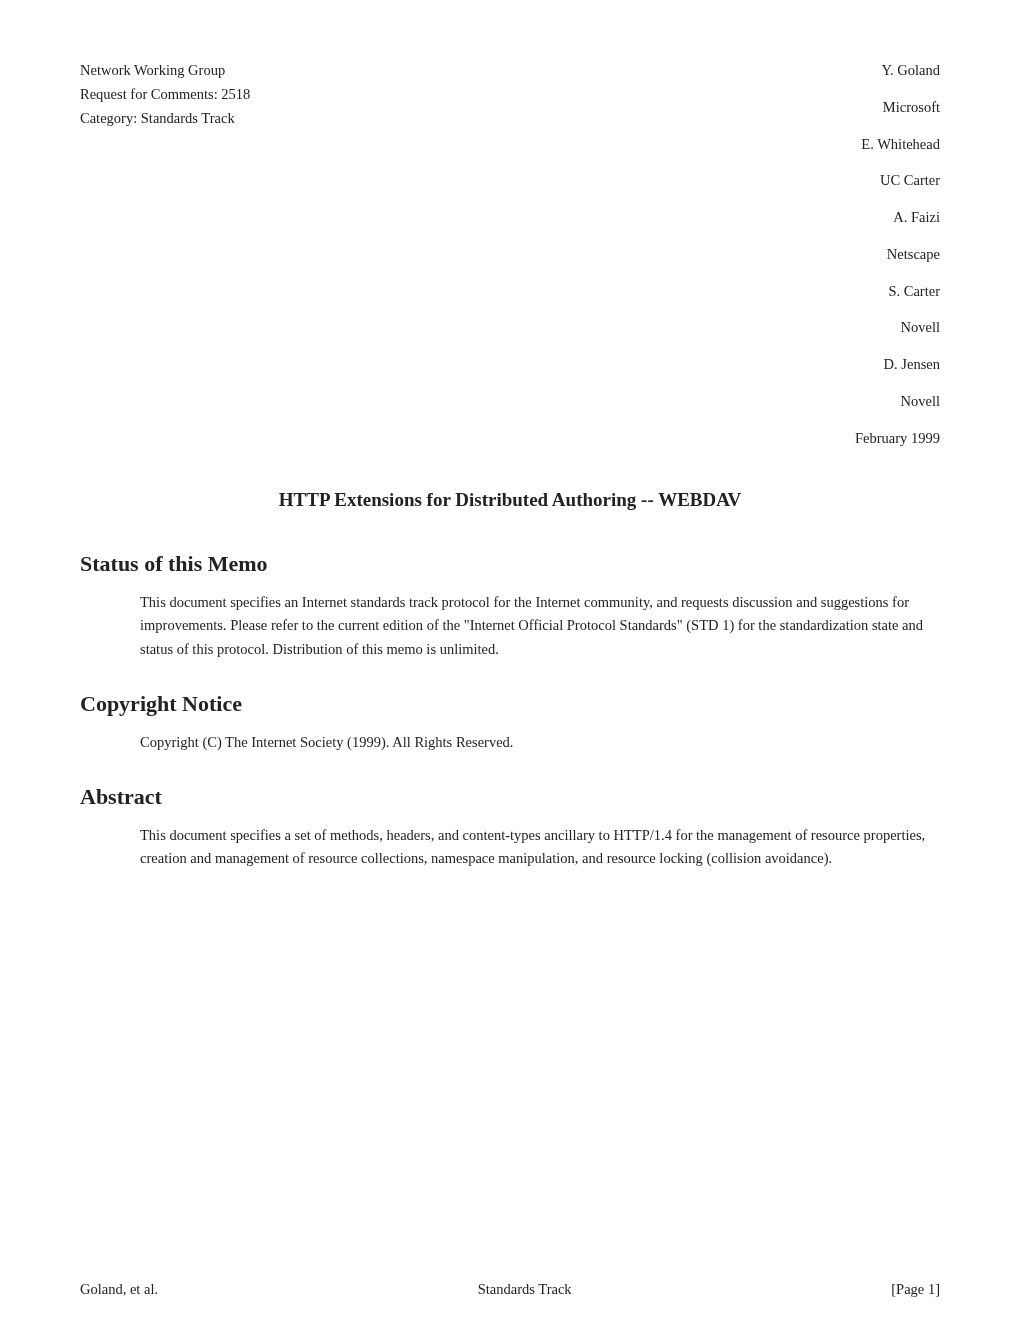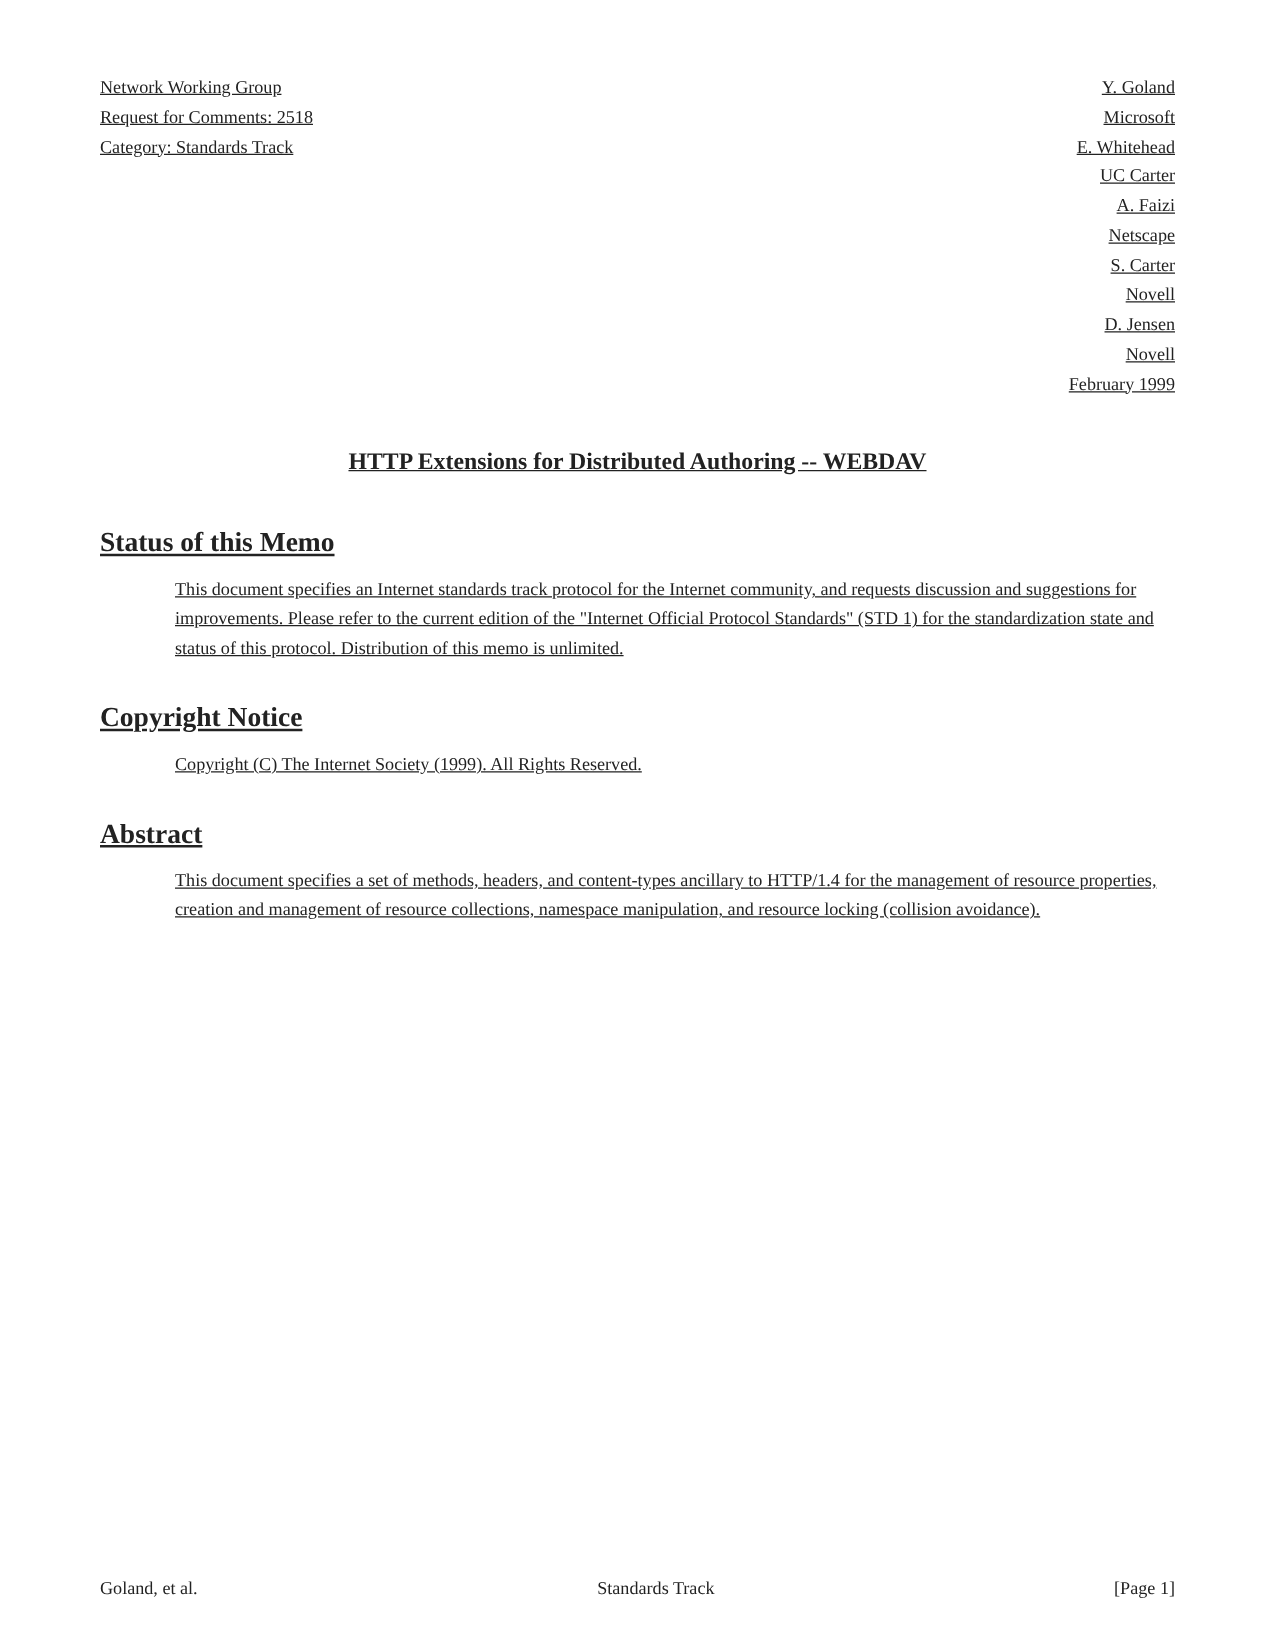--- a/index.html
+++ b/index.html
@@ -16,41 +16,40 @@
       width: 1020px;
       min-height: 1320px;
       position: relative;
     }
 
     .page {
       width: 1020px;
       min-height: 1320px;
       padding: 60px 80px 80px 80px;
       position: relative;
-      text-decoration: underline;
     }
 
     .header {
       display: flex;
       justify-content: space-between;
       align-items: flex-start;
       margin-bottom: 40px;
     }
 
     .header-left {
       display: flex;
       flex-direction: column;
       gap: 2px;
     }
 
     .header-right {
       display: flex;
       flex-direction: column;
       align-items: flex-end;
-      gap: 2px;
+      gap: 15px;
       text-align: right;
     }
 
     .header-left p, .header-right p {
       font-size: 14.5px;
       line-height: 1.5;
     }
 
     .document-title {
       text-align: center;
@@ -75,21 +74,21 @@
     }
 
     .section-body {
       margin-left: 60px;
       font-size: 14.5px;
       line-height: 1.6;
     }
 
     .footer {
       position: absolute;
-      bottom: 40px;
+      bottom: 22px;
       left: 80px;
       right: 80px;
       display: flex;
       justify-content: space-between;
       font-size: 14.5px;
     }
   </style>
 </head>
 <body>
 

